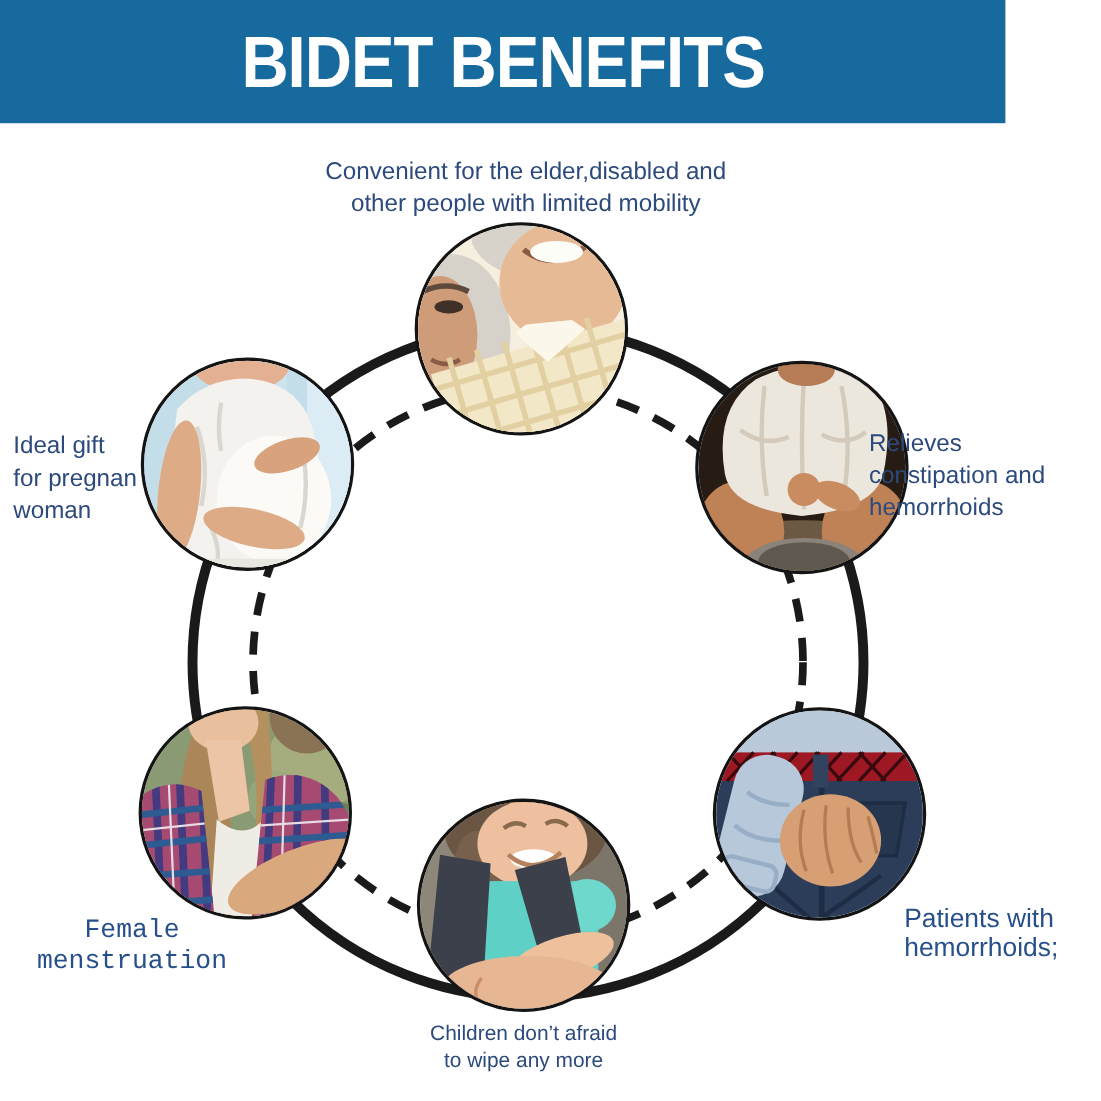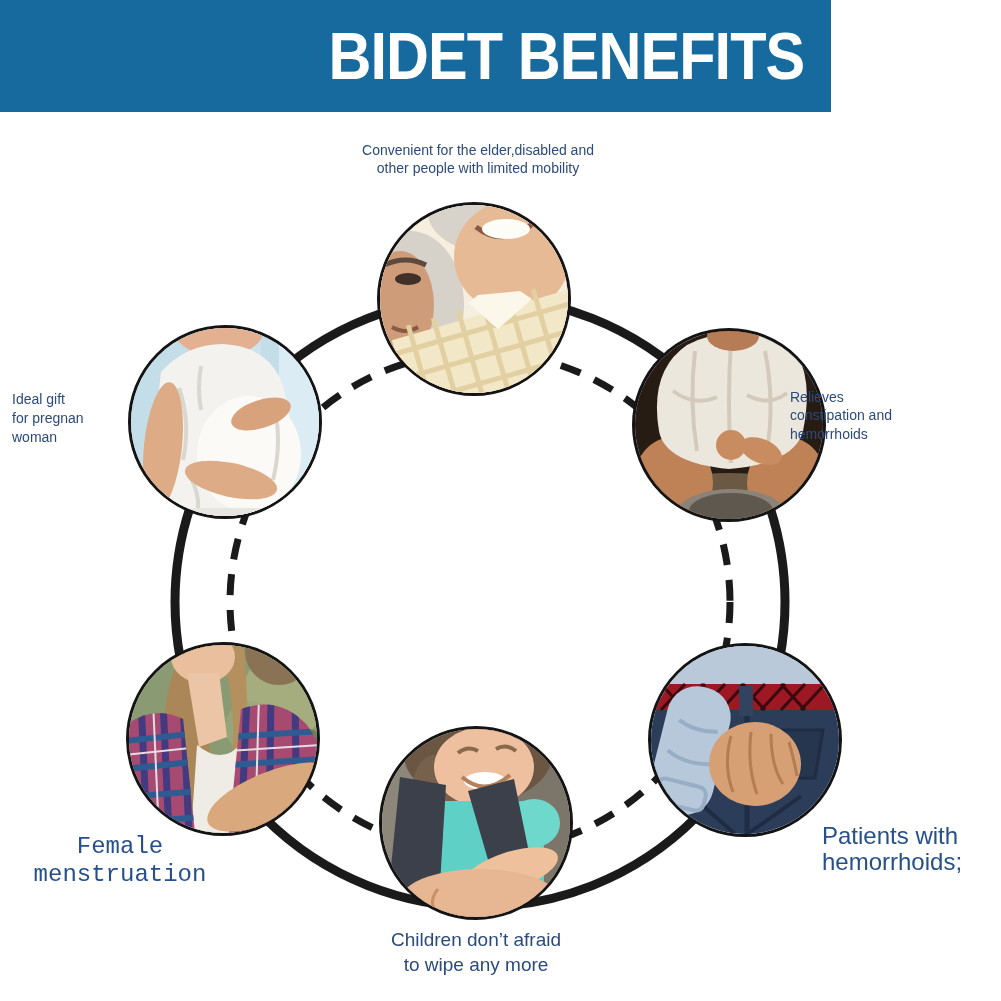--- a/index.html
+++ b/index.html
@@ -2,22 +2,22 @@
 <html><head>
 <meta charset="utf-8">
 <style>
   html,body{margin:0;padding:0;background:#ffffff;}
   #canvas{
     position:relative;width:1001px;height:1001px;background:#ffffff;overflow:hidden;
     font-family:"Liberation Sans",sans-serif;
   }
   
   .banner{
-    position:absolute;left:0;top:0;width:831px;height:112px;
-    background:#176a9d;display:flex;align-items:center;justify-content:flex-end;
+    position:absolute;left:0;top:0;width:914px;height:112px;
+    background:#176a9d;display:flex;align-items:center;justify-content:center;
   }
   .banner .title{
     color:#ffffff;font-weight:bold;font-size:66px;line-height:1;
     transform:scaleX(.9);letter-spacing:-1px;white-space:nowrap;
   }
   
   .ring-svg{position:absolute;left:0;top:0;}
   
   .photo{
     position:absolute;width:194px;height:194px;box-sizing:border-box;
@@ -25,21 +25,21 @@
   }
   .photo svg{display:block;width:100%;height:100%;}
   .ph-elder{left:377px;top:202px;}
   .ph-toilet{left:632px;top:328px;}
   .ph-butt{left:648px;top:643px;}
   .ph-child{left:379px;top:726px;}
   .ph-woman{left:126px;top:642px;}
   .ph-pregnant{left:128px;top:325px;}
   
   .cap{
-    position:absolute;color:#2c4a7c;font-size:14px;line-height:1.32;
+    position:absolute;color:#2c4a7c;font-size:22px;line-height:1.32;
     white-space:pre-line;
   }
   .cap-top{left:178px;top:141px;width:600px;text-align:center;}
   .cap-right{left:790px;top:388px;width:200px;text-align:left;}
   .cap-patients{left:822px;top:791px;width:175px;text-align:left;
                 font-size:24px;line-height:1.1;color:#27508a;margin-top:32px;}
   .cap-children{left:276px;top:927px;width:400px;text-align:center;font-size:19px;}
   .cap-female{left:20px;top:833px;width:200px;text-align:center;
               font-size:24px;line-height:1.15;color:#27508a;font-family:Liberation Mono, monospace;}
   .cap-left{left:12px;top:390px;width:170px;text-align:left;line-height:1.35;}

